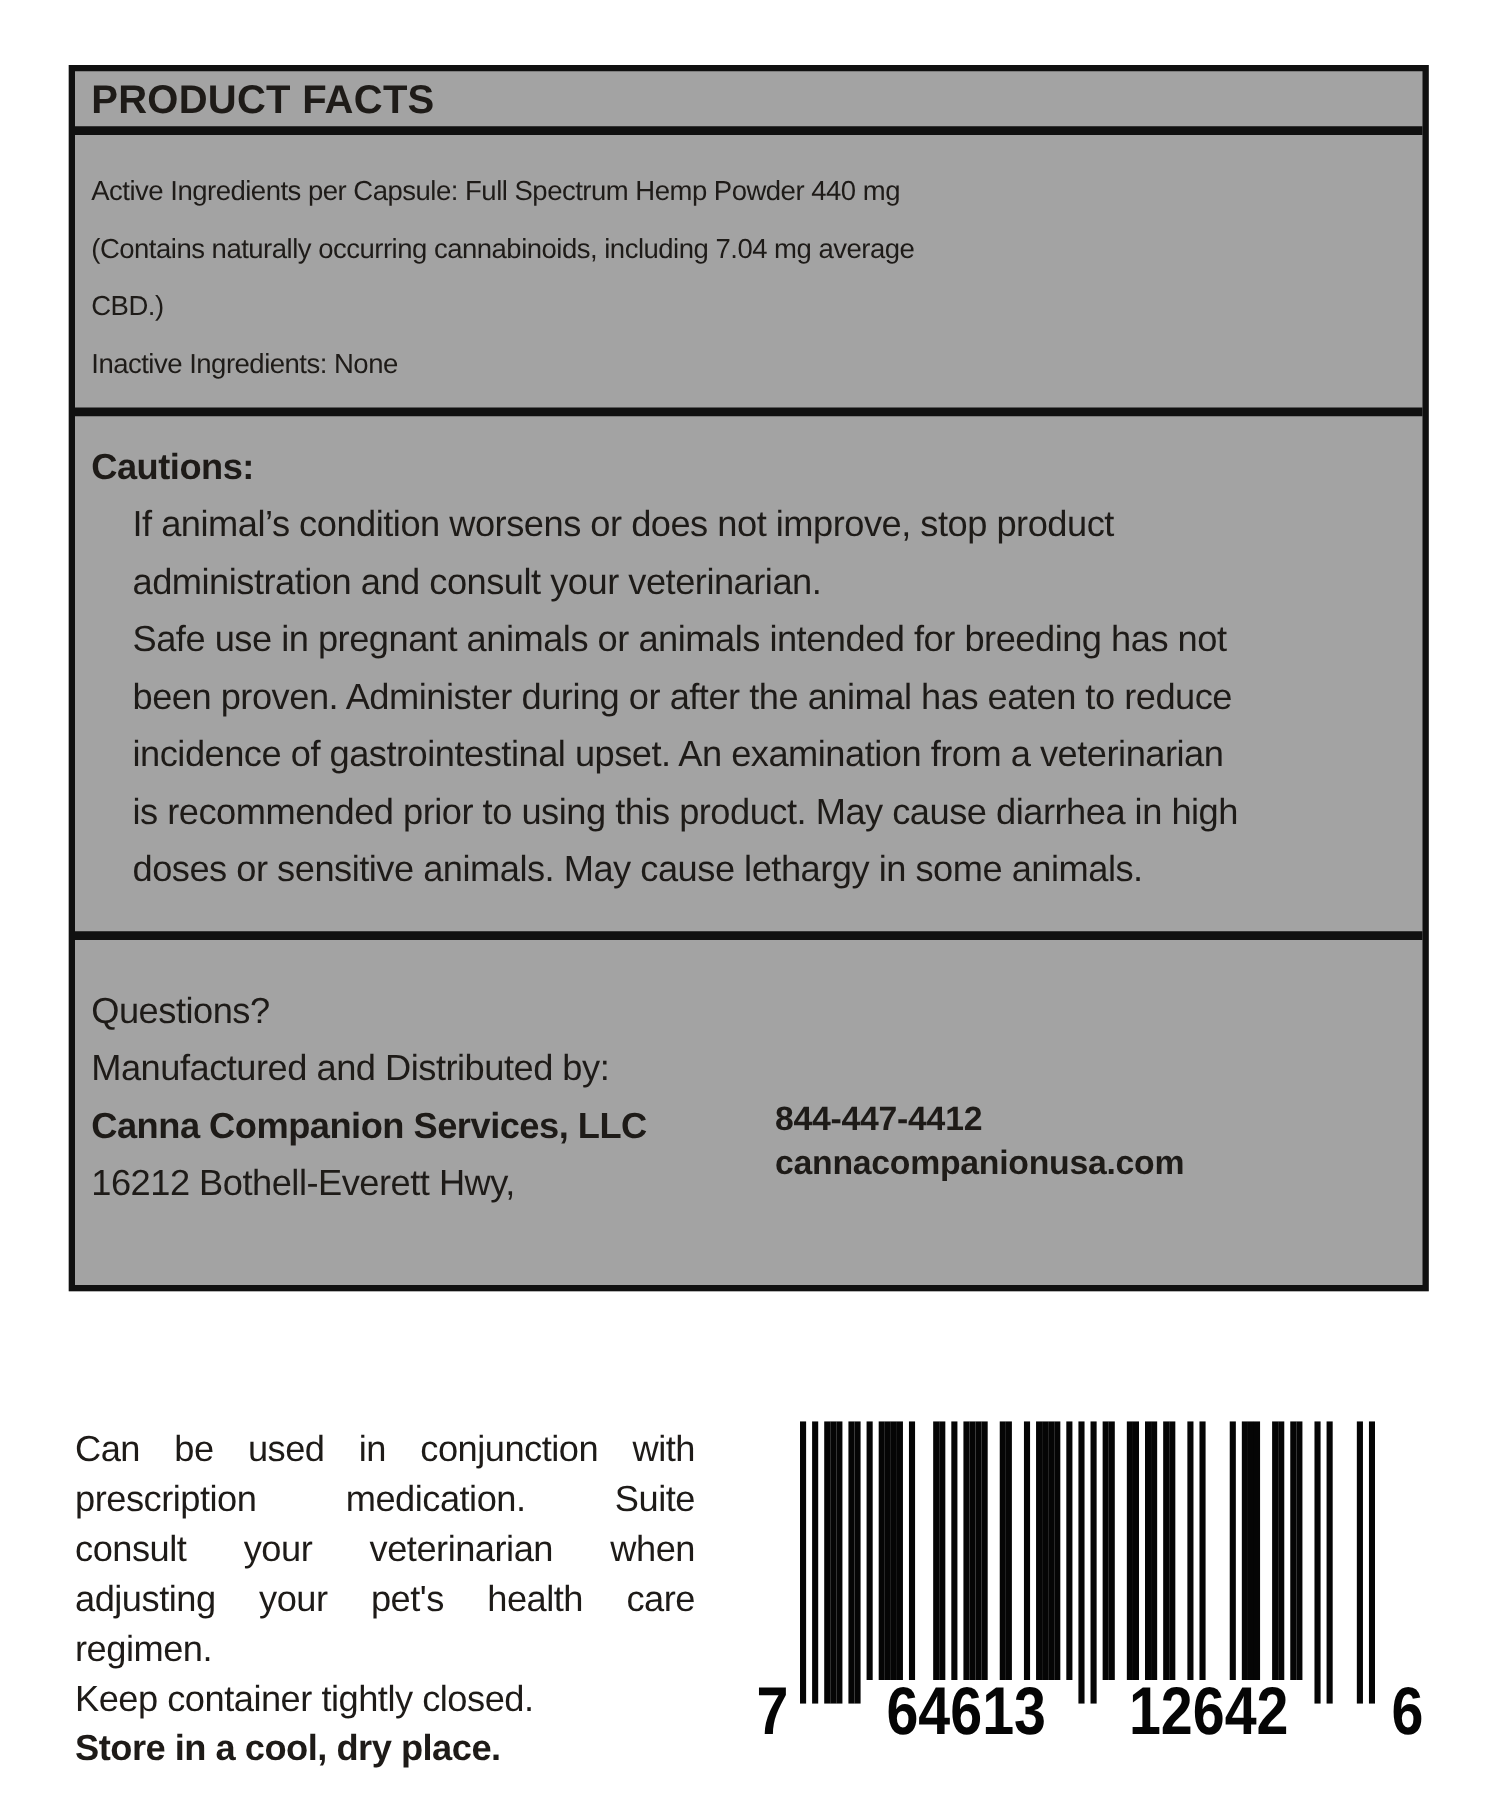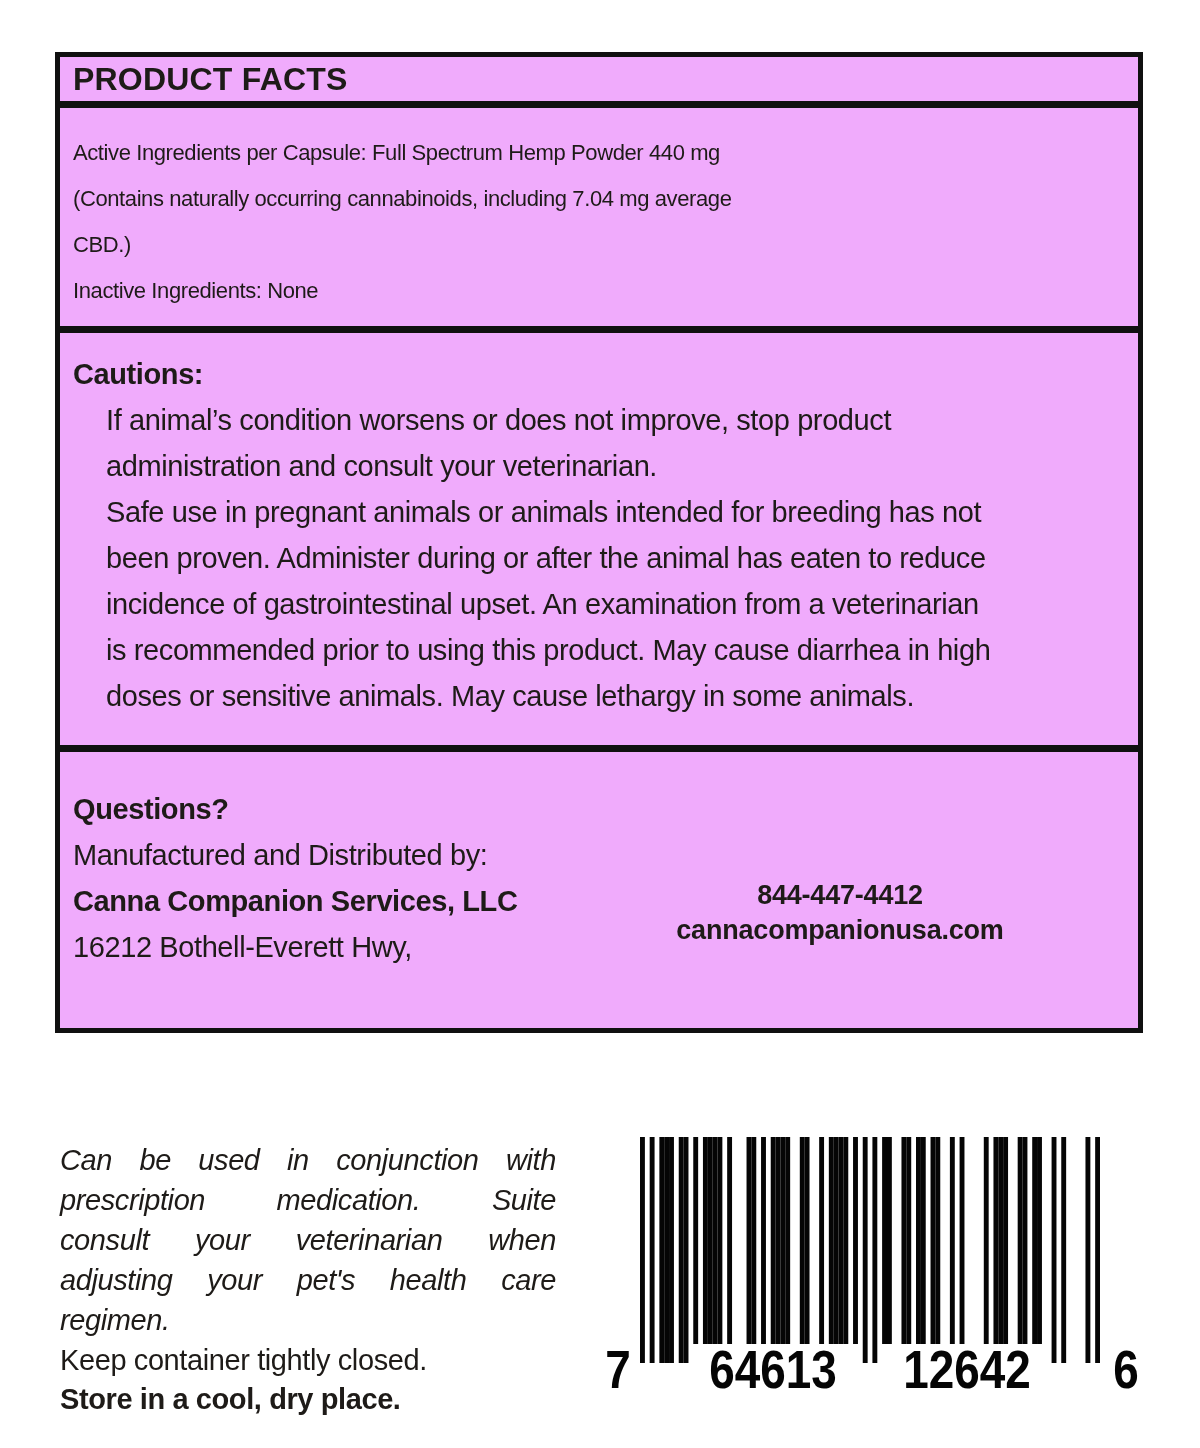--- a/index.html
+++ b/index.html
@@ -5,21 +5,21 @@
   html,body{margin:0;padding:0;}
   body{
     width:1200px;height:1448px;position:relative;overflow:hidden;
     background:#ffffff;color:#1e1b18;
     font-family:"Liberation Sans", sans-serif;
     -webkit-font-smoothing:antialiased;
   }
   
   .label-box{
     position:absolute;left:55px;top:52px;width:1088px;box-sizing:border-box;
-    border:5px solid #101010;background:#f0abfc;
+    border:5px solid #101010;background:#a3a3a3;
   }
   .sec{box-sizing:border-box;}
   .sec-header{
     padding:4px 16px 3px 13px;
     border-bottom:7px solid #101010;
     font-size:32px;font-weight:800;letter-spacing:.2px;
   }
   .sec-active{
     padding:22px 18px 12px 13px;
     border-bottom:7px solid #101010;
@@ -32,32 +32,32 @@
     font-size:29px;line-height:46px;letter-spacing:-.4px;
   }
   .sec-cautions .heading{font-weight:700;}
   .sec-cautions .body{white-space:pre-line;margin-left:33px;}
   .sec-questions{
     position:relative;
     padding:34px 18px 14px 13px;
     font-size:29px;line-height:46px;letter-spacing:-.4px;
     min-height:276px;
   }
-  .sec-questions .heading{font-weight:700;}
+  .sec-questions .heading{font-weight:400;}
   .sec-questions .company{font-weight:700;}
   .contact-block{
     position:absolute;left:560px;top:126px;width:440px;
-    text-align:center;font-weight:700;font-size:27px;line-height:35px;letter-spacing:-.2px;
+    font-weight:700;font-size:27px;line-height:35px;letter-spacing:-.2px;
   }
   
   .footer-left{
     position:absolute;left:60px;top:1140px;width:496px;
     font-size:29px;letter-spacing:-.4px;
   }
-  .usage-note{font-style:italic;line-height:40px;}
+  .usage-note{line-height:40px;}
   .jline{display:flex;justify-content:space-between;}
   .jline.single{justify-content:flex-start;}
   .storage-note1{line-height:39px;margin-top:1px;}
   .storage-note2{line-height:39px;font-weight:700;}
   
   .barcode{position:absolute;left:600px;top:1137px;width:548px;height:268px;}
   .barcode svg{position:absolute;left:40px;top:0;display:block;fill:#050505;}
   .bc-digit{
     position:absolute;top:205px;height:56px;
     font-weight:700;font-size:54px;line-height:54px;

